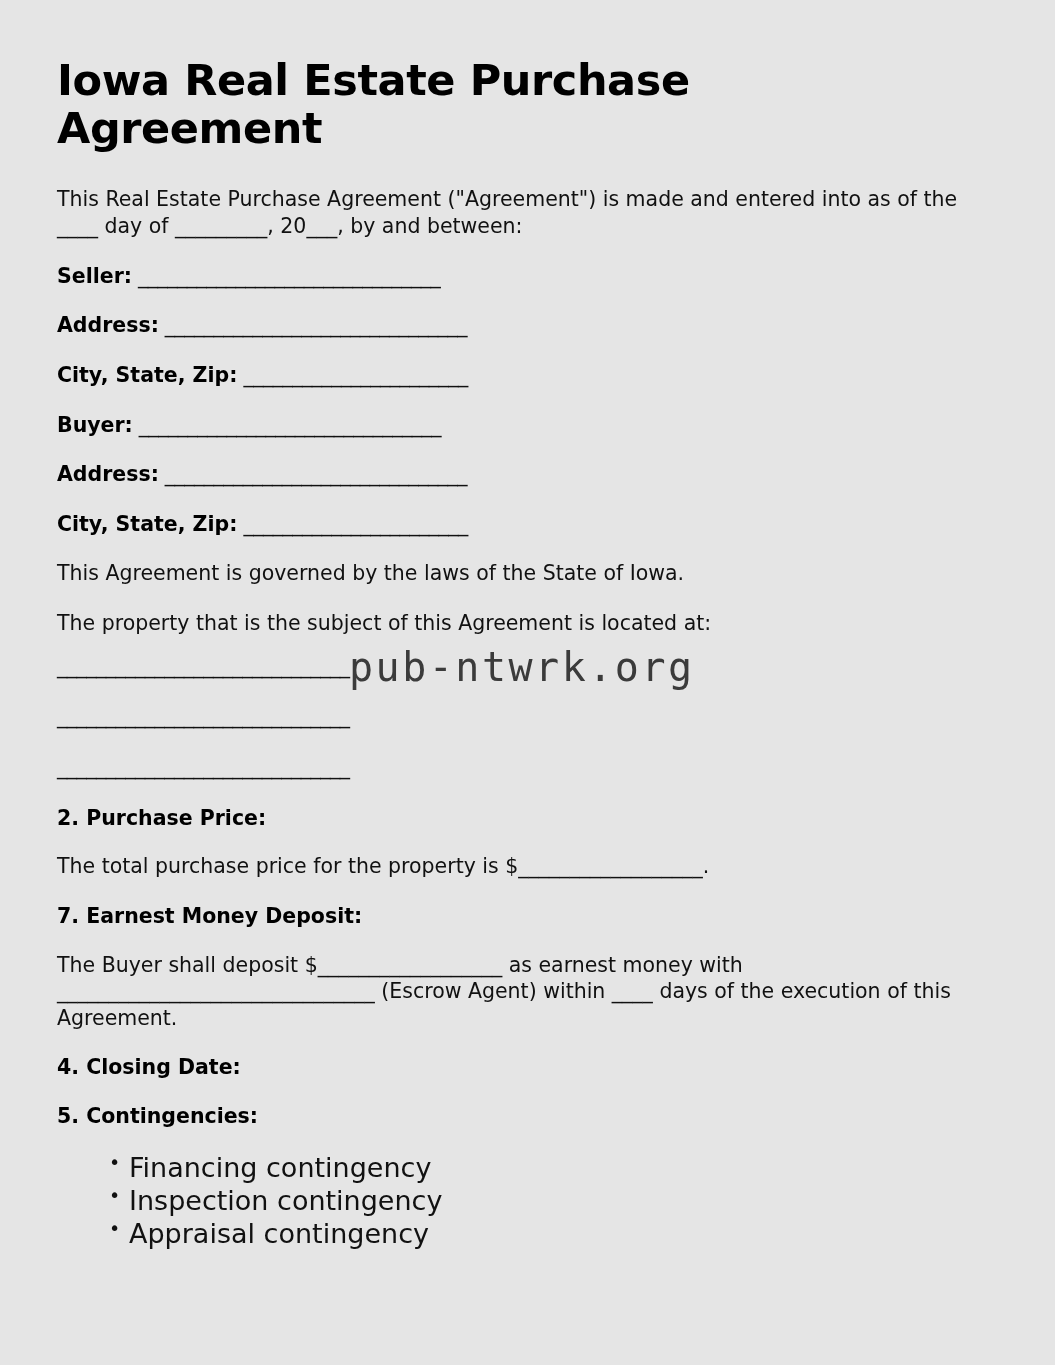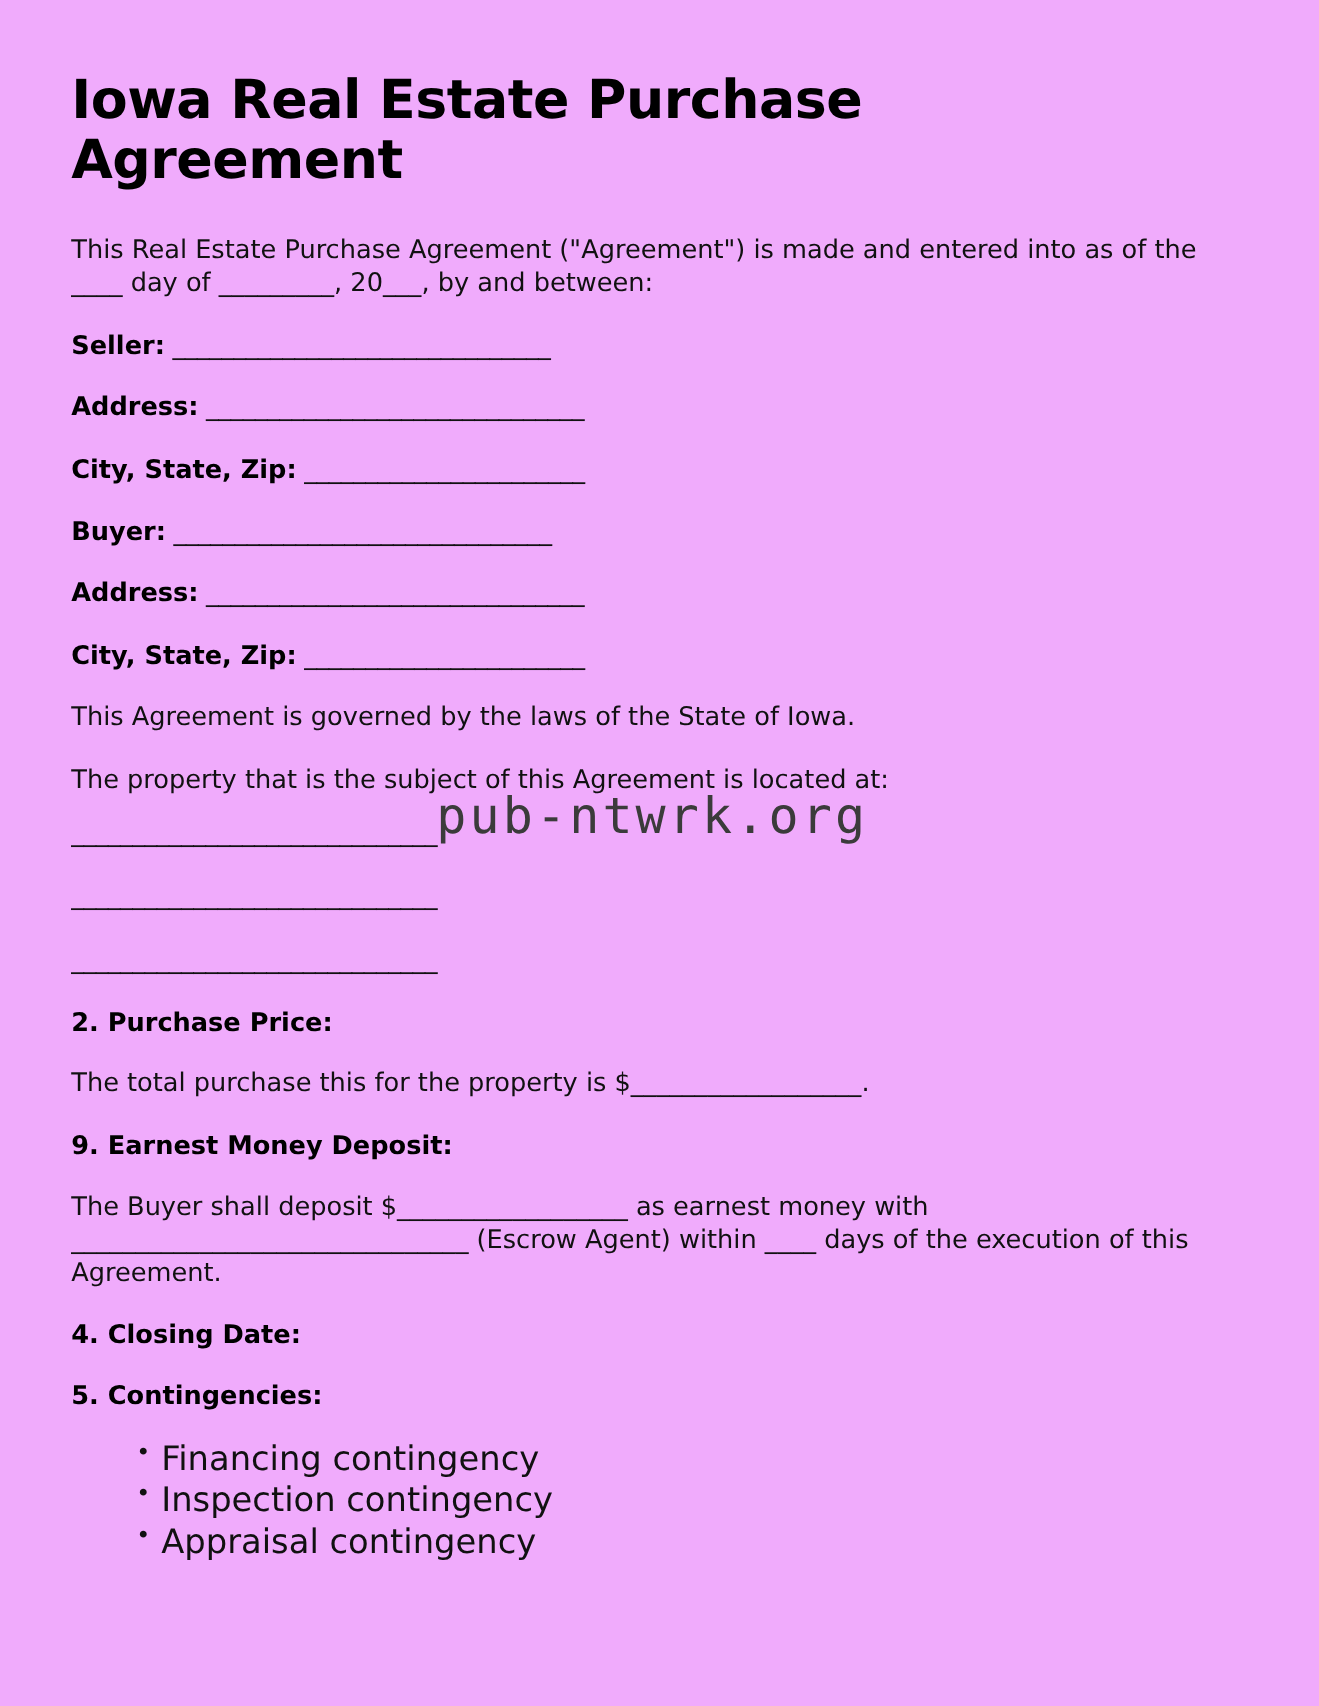--- a/index.html
+++ b/index.html
@@ -8,21 +8,21 @@
     background: #ffffff;
   }
   body {
     font-family: "DejaVu Sans", sans-serif;
     color: #000000;
   }
   #page {
     position: relative;
     width: 1055px;
     height: 1365px;
-    background: #f0abfc;
+    background: #e5e5e5;
     overflow: hidden;
     box-sizing: border-box;
     padding: 56px 89px 0 57px;
   }
   .doc-title {
     font-size: 43px;
     font-weight: bold;
     letter-spacing: -0.4px;
     line-height: 1.12;
     margin: 0 0 34px 0;
@@ -69,21 +69,21 @@
     color: #111;
     margin-bottom: 24px;
     white-space: nowrap;
   }
   .prop-lines .blank-row:last-child {
     margin-bottom: 0;
   }
   .watermark {
     position: absolute;
     left: 349px;
-    top: 633px;
+    top: 647px;
     font-family: "DejaVu Sans Mono", monospace;
     font-size: 40px;
     letter-spacing: 2.5px;
     color: #3b3b3b;
     white-space: nowrap;
     pointer-events: none;
     line-height: 1;
   }
   ul.contingency-list {
     margin: 0 0 23px 0;
@@ -131,23 +131,23 @@
   <p class="body-text">This Agreement is governed by the laws of the State of Iowa.</p>
 
   <p class="body-text tight">The property that is the subject of this Agreement is located at:</p>
   <div class="prop-lines">
     <div class="blank-row">______________________________</div>
     <div class="blank-row">______________________________</div>
     <div class="blank-row">______________________________</div>
   </div>
 
   <h2 class="section-head">2. Purchase Price:</h2>
-  <p class="body-text">The total purchase this for the property is $__________________.</p>
+  <p class="body-text">The total purchase price for the property is $__________________.</p>
 
-  <h2 class="section-head">9. Earnest Money Deposit:</h2>
+  <h2 class="section-head">7. Earnest Money Deposit:</h2>
   <p class="body-text">The Buyer shall deposit $__________________ as earnest money with _______________________________ (Escrow Agent) within ____ days of the execution of this Agreement.</p>
 
   <h2 class="section-head">4. Closing Date:</h2>
 
   <h2 class="section-head">5. Contingencies:</h2>
   <ul class="contingency-list">
     <li>Financing contingency</li>
     <li>Inspection contingency</li>
     <li>Appraisal contingency</li>
   </ul>

